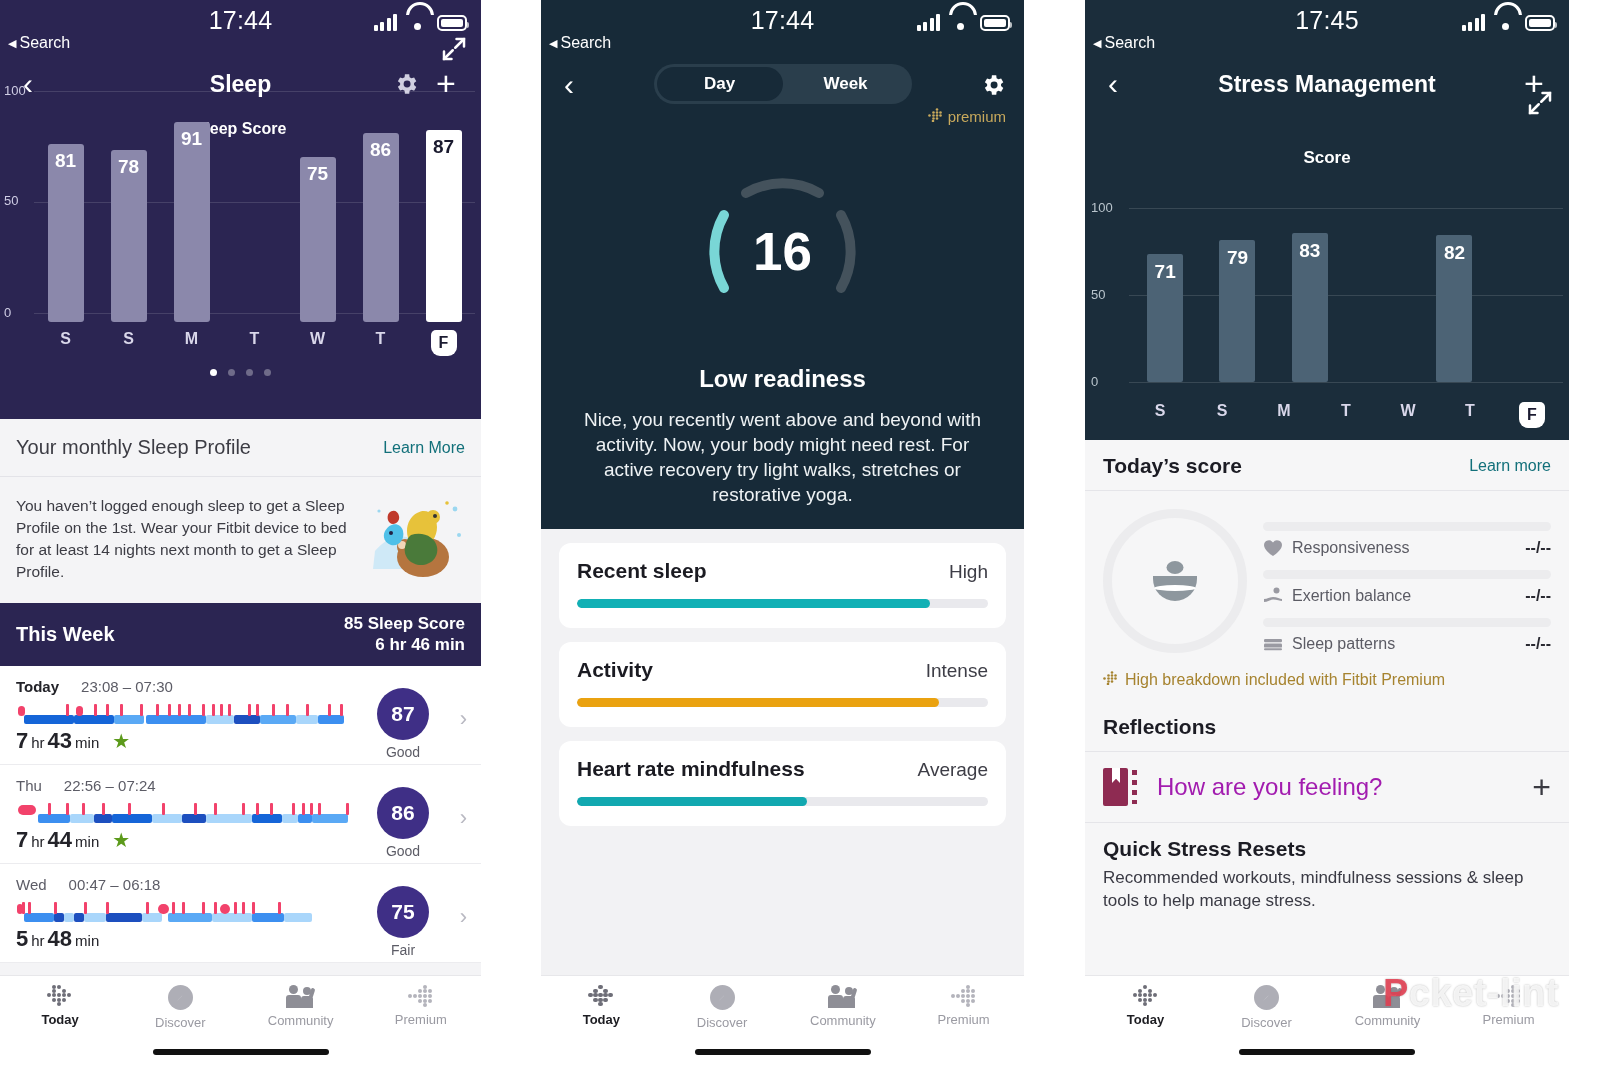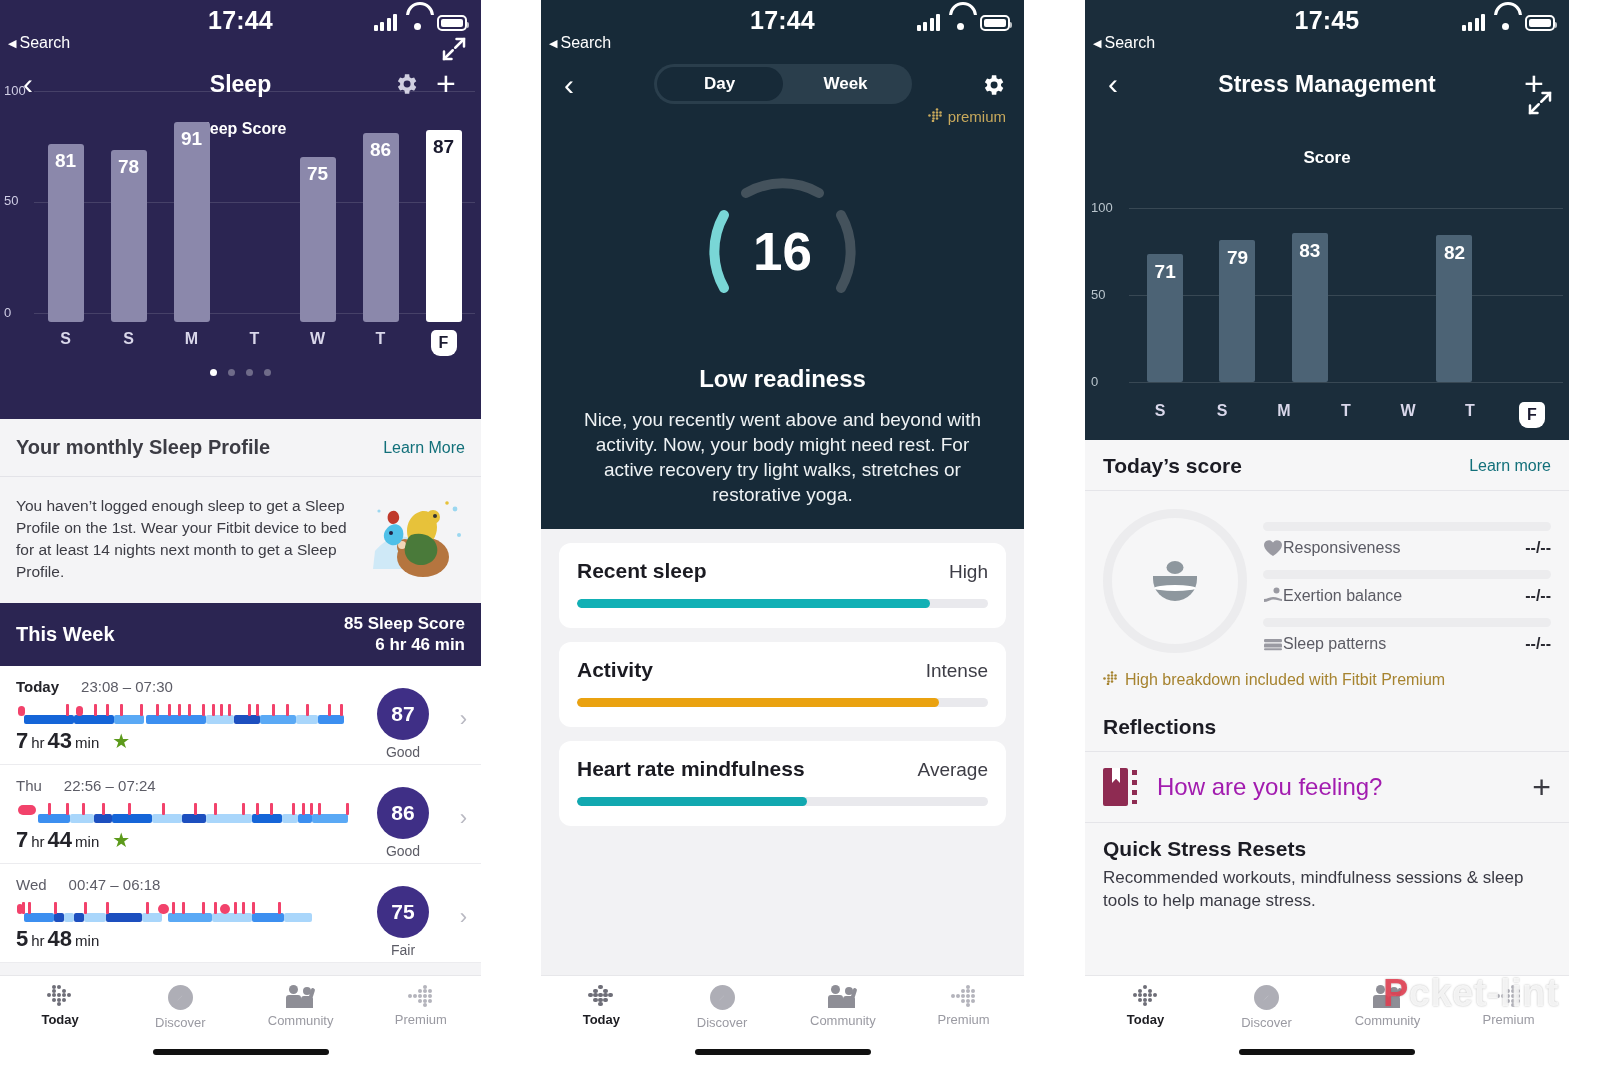--- a/index.html
+++ b/index.html
@@ -14,21 +14,21 @@
   
   .phone { position: absolute; top: 0; height: 1067px; overflow: hidden; }
   #phone-sleep    { left: 0;    width: 481px; }
   #phone-ready    { left: 541px; width: 483px; }
   #phone-stress   { left: 1085px; width: 484px; }
 
   
   .statusbar { position: relative; height: 58px; }
   .sb-time {
     position: absolute; left: 50%; transform: translateX(-50%);
-    top: 6px; font-size: 25px; font-weight: 700; color: #fff; letter-spacing: .2px;
+    top: 6px; font-size: 25px; font-weight: 400; color: #fff; letter-spacing: .2px;
   }
   .sb-back {
     position: absolute; left: 8px; top: 34px;
     font-size: 16px; color: #fff; font-weight: 500;
     display: flex; align-items: center; gap: 3px;
   }
   .sb-back .tri { font-size: 11px; line-height: 1; }
   .sb-right { position: absolute; right: 14px; top: 14px; display: flex; align-items: center; gap: 9px; }
   .bars { display: flex; align-items: flex-end; gap: 2.5px; height: 17px; }
   .bars i { display: block; width: 4px; background: #fff; border-radius: 1px; }
@@ -83,21 +83,21 @@
     width:26px; height:26px; line-height:26px; font-weight:700;
   }
   .dots { position:absolute; bottom:4px; left:0; right:0; display:flex; justify-content:center; gap:11px; }
   .dots i { width:7px;height:7px;border-radius:50%;background:rgba(255,255,255,.32); display:block;}
   .dots i.on { background:#fff; }
 
   .profile-hdr {
     background:#f4f4f6; height:58px; display:flex; align-items:center; justify-content:space-between;
     padding: 0 16px; border-bottom:1px solid #e3e3e8;
   }
-  .profile-hdr h3 { font-size:20px; font-weight:700; color:#3c3c44; }
+  .profile-hdr h3 { font-size:20px; font-weight:400; color:#3c3c44; }
   .learn { font-size:16px; color:#12707a; cursor:pointer; }
   .profile-body { background:#f4f4f6; padding:18px 16px 20px; display:flex; gap:10px; align-items:flex-start; }
   .profile-body p { font-size:15.5px; line-height:1.42; color:#3c3c44; flex:1; }
   .animals { width:94px; height:86px; flex:none; position:relative; }
 
   .week-hdr { background:#2b2552; color:#fff; padding:10px 16px; display:flex; justify-content:space-between; align-items:center; }
   .week-hdr .lt { font-size:20px; font-weight:700; }
   .week-hdr .rt { font-size:17px; font-weight:700; text-align:right; line-height:1.26; }
 
   .sleep-list { background:#fff; }
@@ -180,21 +180,21 @@
   .score-area { display:flex; padding:18px 18px 6px; gap:16px; align-items:center; }
   .big-circle { width:144px;height:144px;border-radius:50%; border:9px solid #ececee; flex:none; position:relative; }
   .medi { position:absolute; left:50%; top:50%; transform:translate(-50%,-50%); width:44px;height:40px; }
   .medi .hd { position:absolute; left:50%; transform:translateX(-50%); top:0; width:17px;height:13px;border-radius:50%;background:#8e979e;}
   .medi .bd { position:absolute; left:0; top:15px; width:44px;height:25px; background:#8e979e;
               border-radius:0 0 22px 22px; }
   .medi .cut { position:absolute; left:1px; top:24px; width:42px;height:6px; background:#fff; border-radius:50%; }
   .metrics { flex:1; }
   .mrow { position:relative; padding-top:13px; }
   .mrow .bar-empty { height:9px; border-radius:5px; background:#ececee; }
-  .mrow .line { display:flex; align-items:center; margin-top:8px; }
+  .mrow .line { display:flex; align-items:center; gap:9px; margin-top:8px; }
   .mrow .mlabel { font-size:16px; color:#5b5b64; flex:1; }
   .mrow .mval { font-size:16px; font-weight:700; color:#2a2a32; }
   .mico { width:20px;height:18px; position:relative; flex:none; }
   .premium-note { display:flex; align-items:center; gap:8px; padding:12px 18px 16px; font-size:16px; color:#a6832f; }
   .sec-title { font-size:21px; font-weight:700; color:#1c1c24; padding:10px 18px 12px; border-bottom:1px solid #e5e5e9;}
   .refl-row { display:flex; align-items:center; gap:20px; padding:16px 18px; border-bottom:1px solid #e5e5e9; }
   .journal { width:34px;height:38px; position:relative; flex:none; }
   .journal .bk { position:absolute; left:0;top:0;width:25px;height:38px;background:#8e2b52;border-radius:2px;}
   .journal .rib { position:absolute; left:9px; top:0; width:8px;height:15px;background:#fff;
                   clip-path: polygon(0 0,100% 0,100% 100%,50% 72%,0 100%); }

